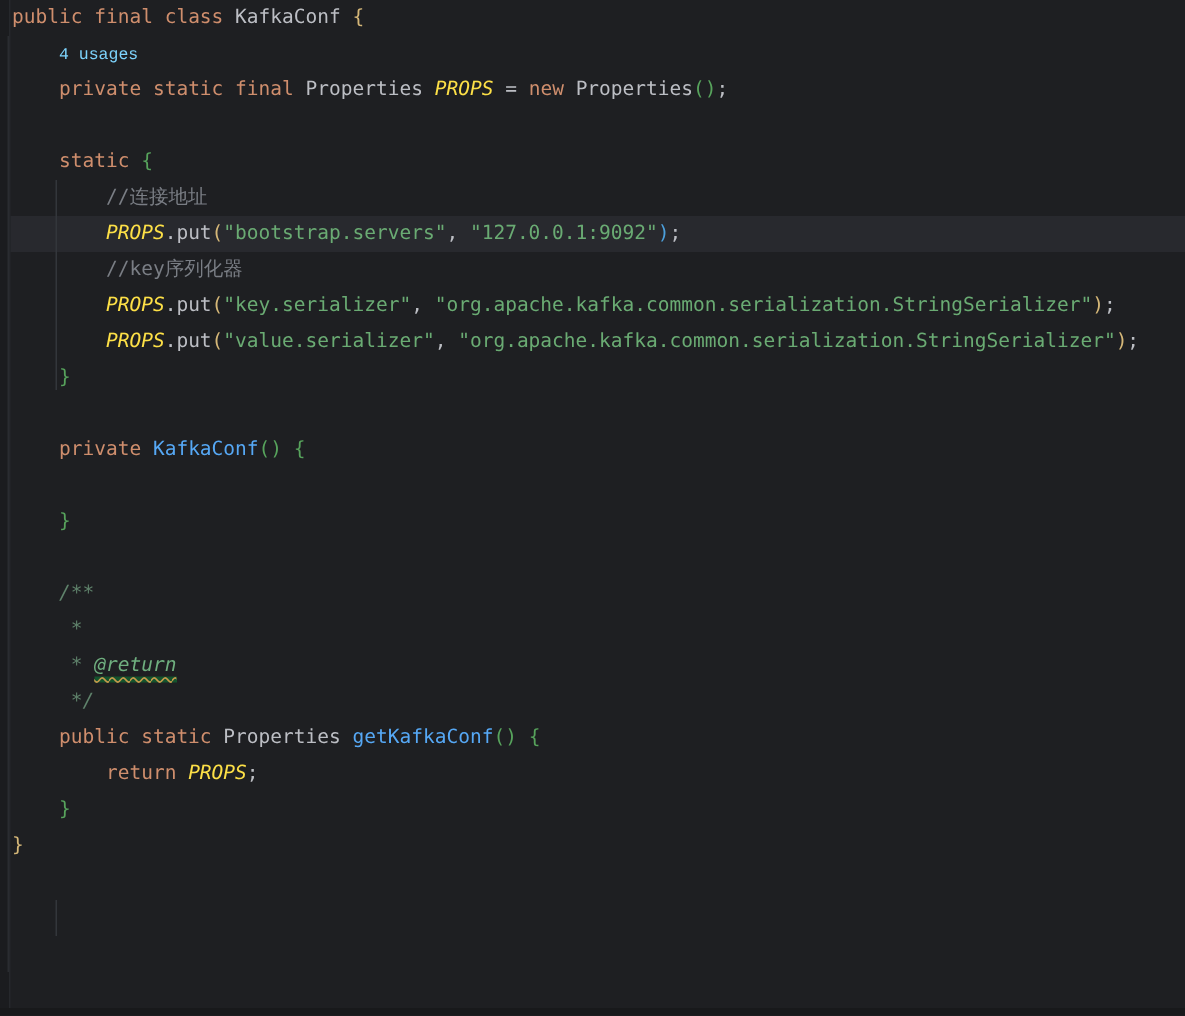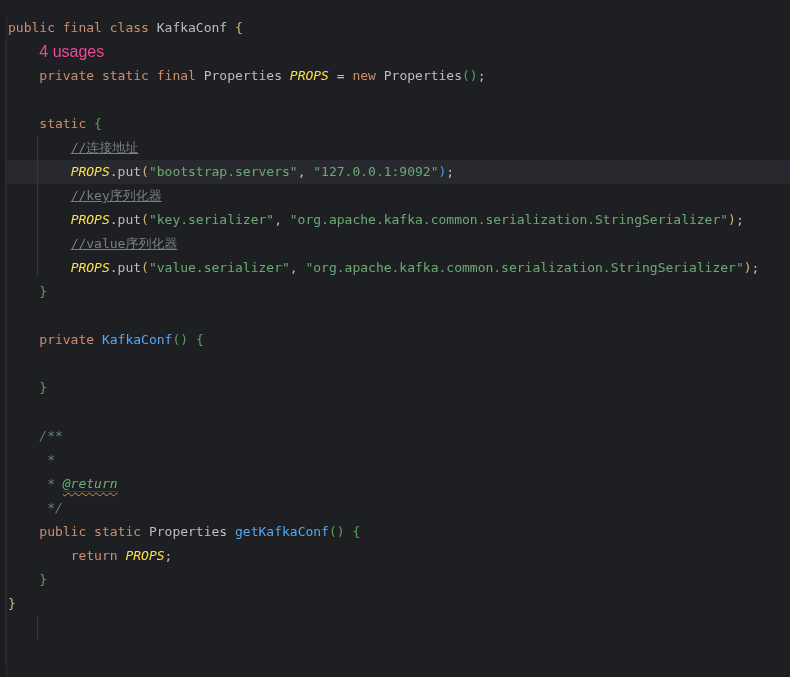--- a/index.html
+++ b/index.html
@@ -6,74 +6,73 @@
   body{
     width:790px;height:677px;overflow:hidden;
     background:#1E1F22;
     font-family:"DejaVu Sans Mono","Liberation Mono",monospace;
   }
   .editor{
     position:relative;width:790px;height:672px;
     font-size:13px;line-height:24px;
     color:#BCBEC4;
   }
-  .code-lines{position:relative;z-index:1;margin-top:16px;}
+  .code-lines{position:relative;z-index:1;}
   .line{height:24px;white-space:pre;padding-left:8px;}
   .line.hl{background:#28292E;}
   .left-strip{
     position:absolute;left:0;top:0;width:6px;height:672px;
     background:#1B1C1F;border-right:1px solid #26282C;z-index:2;
   }
   .guide{position:absolute;width:1px;background:#33363B;z-index:3;pointer-events:none;}
   .guide.faint{background:#2A2C31;}
   .bottom-strip{width:790px;height:5px;background:#18191B;}
 
   
   .tk-kw{color:#CF8E6D;}
   .tk-pl{color:#BCBEC4;}
   .tk-sp{color:#BCBEC4;}
   .tk-st{color:#6AAB73;}
   .tk-fd{color:#fde047;font-style:italic;}
   .tk-mt{color:#56A8F5;}
   .tk-yb{color:#D5B778;}
   .tk-gb{color:#57A35C;}
   .tk-bb{color:#4C9FDB;}
-  .tk-cm{color:#7A7E85;text-decoration:underline;}
+  .tk-cm{color:#7A7E85;}
   .tk-dc{color:#5F826B;font-style:italic;}
   .tk-dt{
     color:#6FAF7F;font-style:italic;
-    border-bottom:1px solid #14532d;
+    border-bottom:4px solid #14532d;
     text-decoration:underline wavy #C79A4B;
     text-decoration-thickness:1px;
     text-underline-offset:4px;
   }
   .tk-in{
-    font-family:Liberation Sans, sans-serif;
-    font-size:16px;color:#ec4899;
+    font-family:Liberation Mono, monospace;
+    font-size:11px;color:#7dd3fc;
   }
 </style>
 </head>
 <body>
 
 <div class="editor">
   <div class="left-strip"></div>
   <div class="guide faint" style="left:5px;top:24px;height:624px;"></div>
   <div class="guide" style="left:37px;top:120px;height:140px;"></div>
   <div class="guide" style="left:37px;top:600px;height:24px;"></div>
   <div class="code-lines">
       <div class="line"><span class="tk-kw">public</span><span class="tk-pl"> </span><span class="tk-kw">final</span><span class="tk-pl"> </span><span class="tk-kw">class</span><span class="tk-pl"> </span><span class="tk-pl">KafkaConf</span><span class="tk-pl"> </span><span class="tk-yb">{</span></div>
       <div class="line"><span class="tk-sp">    </span><span class="tk-in">4 usages</span></div>
       <div class="line"><span class="tk-sp">    </span><span class="tk-kw">private</span><span class="tk-pl"> </span><span class="tk-kw">static</span><span class="tk-pl"> </span><span class="tk-kw">final</span><span class="tk-pl"> </span><span class="tk-pl">Properties</span><span class="tk-pl"> </span><span class="tk-fd">PROPS</span><span class="tk-pl"> = </span><span class="tk-kw">new</span><span class="tk-pl"> </span><span class="tk-pl">Properties</span><span class="tk-gb">()</span><span class="tk-pl">;</span></div>
       <div class="line"></div>
       <div class="line"><span class="tk-sp">    </span><span class="tk-kw">static</span><span class="tk-pl"> </span><span class="tk-gb">{</span></div>
       <div class="line"><span class="tk-sp">        </span><span class="tk-cm">//连接地址</span></div>
       <div class="line hl"><span class="tk-sp">        </span><span class="tk-fd">PROPS</span><span class="tk-pl">.put</span><span class="tk-yb">(</span><span class="tk-st">"bootstrap.servers"</span><span class="tk-pl">, </span><span class="tk-st">"127.0.0.1:9092"</span><span class="tk-bb">)</span><span class="tk-pl">;</span></div>
       <div class="line"><span class="tk-sp">        </span><span class="tk-cm">//key序列化器</span></div>
       <div class="line"><span class="tk-sp">        </span><span class="tk-fd">PROPS</span><span class="tk-pl">.put</span><span class="tk-yb">(</span><span class="tk-st">"key.serializer"</span><span class="tk-pl">, </span><span class="tk-st">"org.apache.kafka.common.serialization.StringSerializer"</span><span class="tk-yb">)</span><span class="tk-pl">;</span></div>
-      <div class="line"><span class="tk-sp">        </span><span class="tk-cm">//value序列化器</span></div>
       <div class="line"><span class="tk-sp">        </span><span class="tk-fd">PROPS</span><span class="tk-pl">.put</span><span class="tk-yb">(</span><span class="tk-st">"value.serializer"</span><span class="tk-pl">, </span><span class="tk-st">"org.apache.kafka.common.serialization.StringSerializer"</span><span class="tk-yb">)</span><span class="tk-pl">;</span></div>
       <div class="line"><span class="tk-sp">    </span><span class="tk-gb">}</span></div>
       <div class="line"></div>
       <div class="line"><span class="tk-sp">    </span><span class="tk-kw">private</span><span class="tk-pl"> </span><span class="tk-mt">KafkaConf</span><span class="tk-gb">()</span><span class="tk-pl"> </span><span class="tk-gb">{</span></div>
       <div class="line"></div>
       <div class="line"><span class="tk-sp">    </span><span class="tk-gb">}</span></div>
       <div class="line"></div>
       <div class="line"><span class="tk-sp">    </span><span class="tk-dc">/**</span></div>
       <div class="line"><span class="tk-sp">    </span><span class="tk-dc"> *</span></div>
       <div class="line"><span class="tk-sp">    </span><span class="tk-dc"> * </span><span class="tk-dt">@return</span></div>

